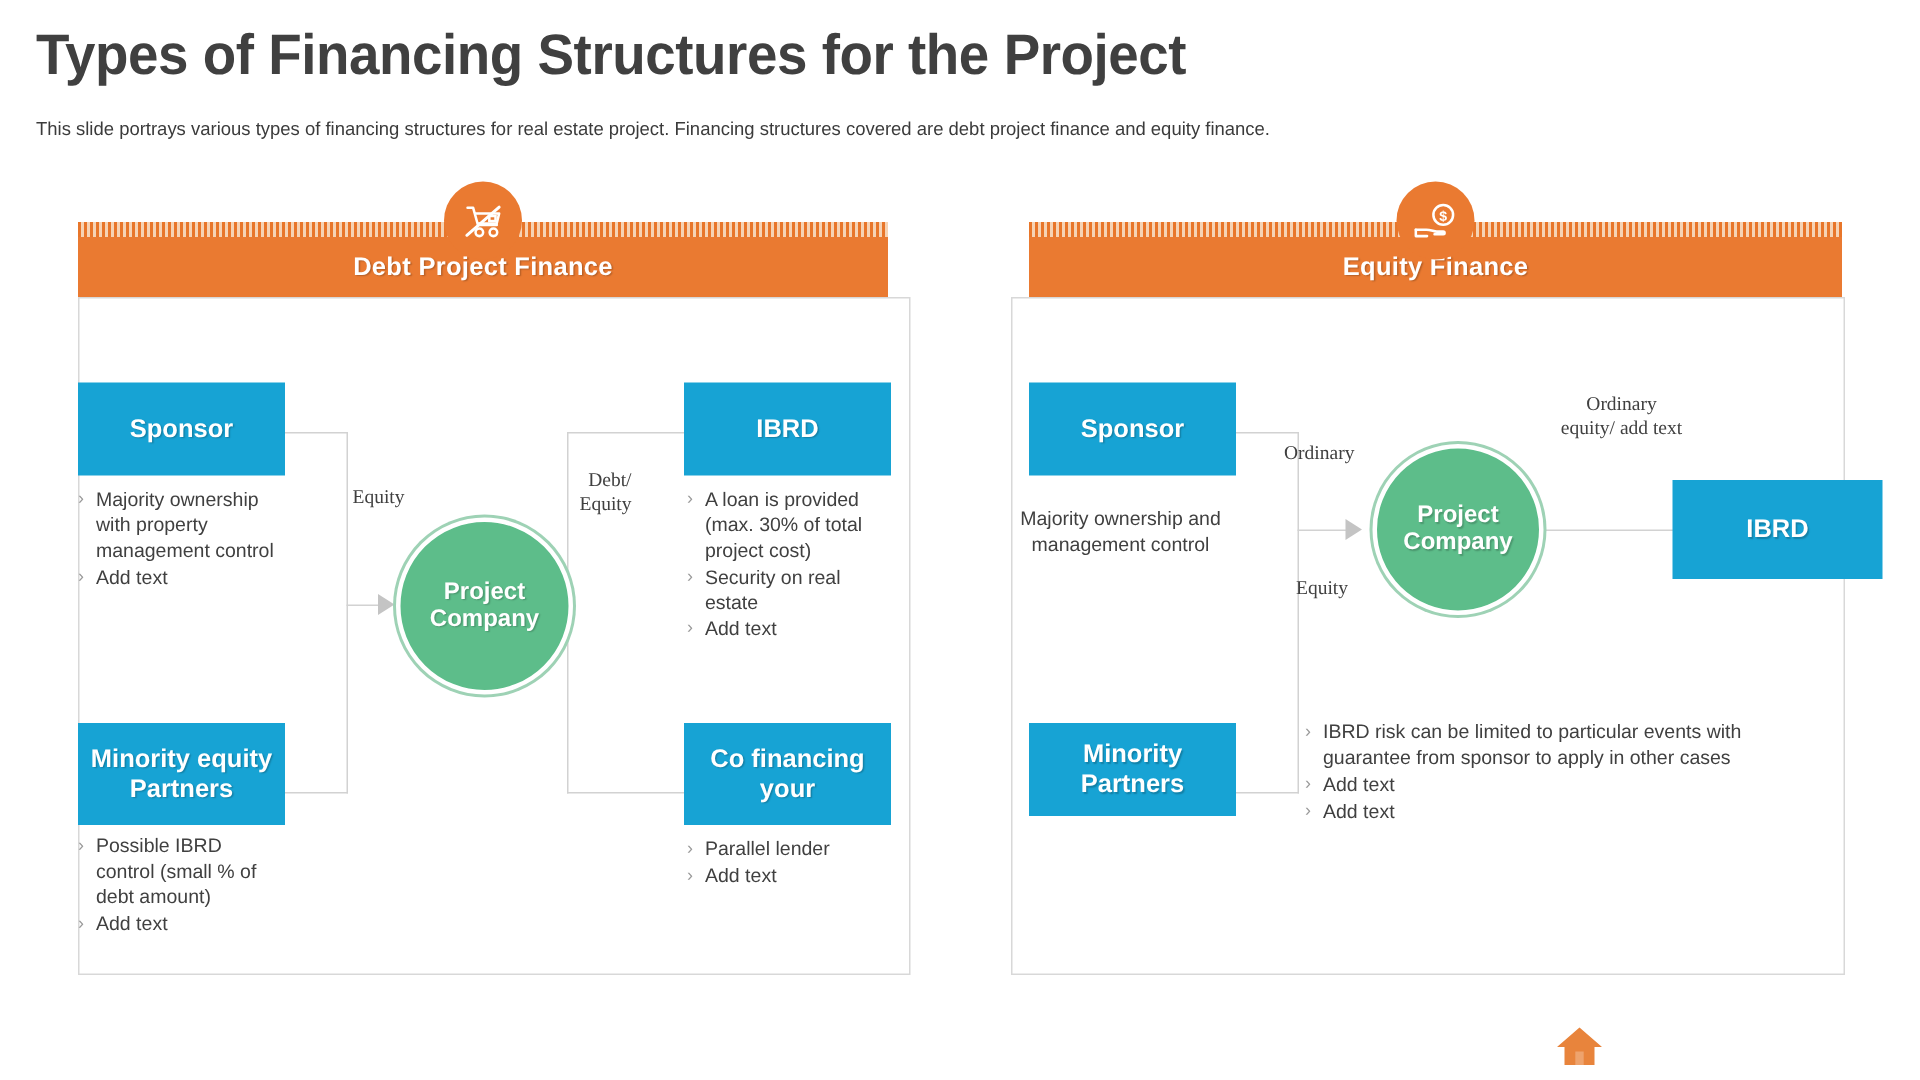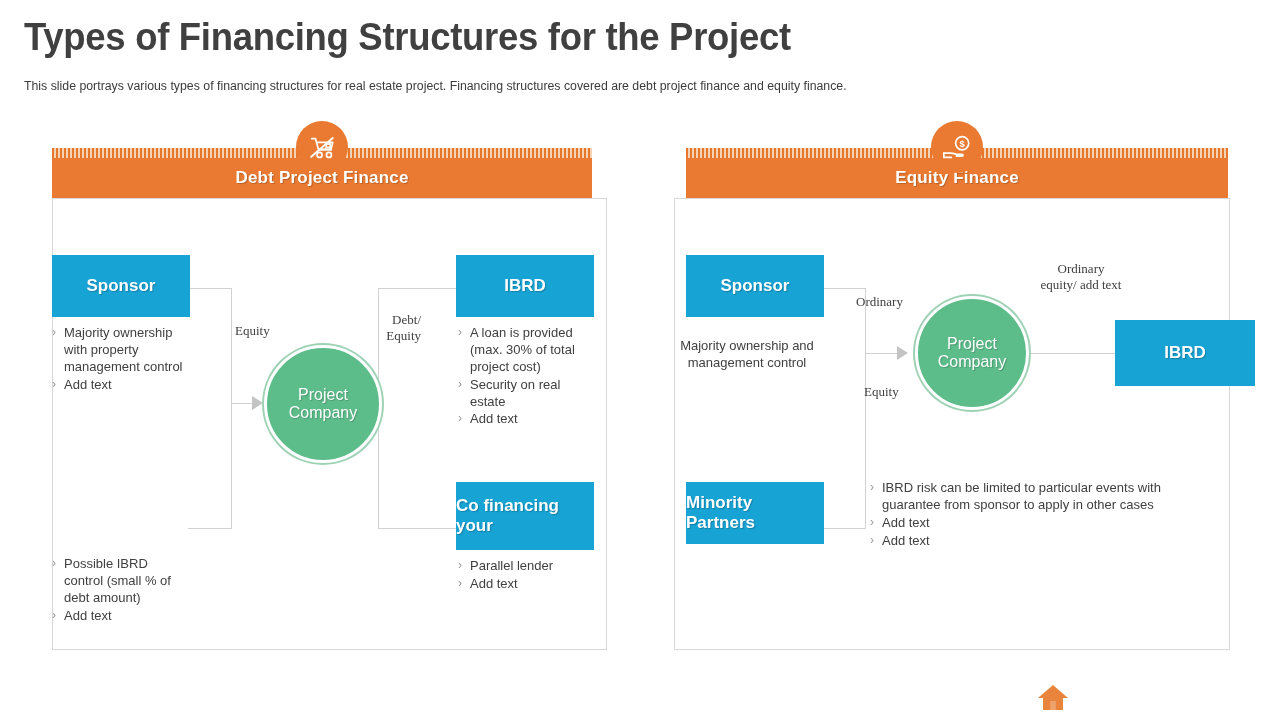--- a/index.html
+++ b/index.html
@@ -57,21 +57,21 @@
   }
   .panel-icon svg { width: 30px; height: 30px; }
 
   
   .bluebox {
     position: absolute;
     background: #17a3d4;
     color: #ffffff;
     font-size: 17px; font-weight: bold;
     display: flex; align-items: center; justify-content: center;
-    line-height: 1.18;
+    text-align: center; line-height: 1.18;
     text-shadow: 1px 1px 1px rgba(0,0,0,0.22);
     z-index: 4;
   }
 
   
   .bullets { position: absolute; z-index: 4; }
   .bullet {
     display: flex; font-size: 13px; color: #404040;
     line-height: 1.30; margin-bottom: 1px;
   }
@@ -86,21 +86,21 @@
     position: absolute; font-size: 13px; color: #404040;
     line-height: 1.33; text-align: center; z-index: 4;
   }
 
   
   .circle {
     position: absolute; border-radius: 50%;
     background: #5dbd8a;
     border: 3px solid #ffffff;
     box-shadow: 0 0 0 2px #9ed2b5;
-    color: #fff; font-weight: normal;
+    color: #fff; font-weight: bold;
     display: flex; align-items: center; justify-content: center;
     text-align: center; line-height: 1.14;
     text-shadow: 1px 1px 1px rgba(0,0,0,0.20);
     z-index: 4;
   }
 
   
   .conn { position: absolute; z-index: 1; }
   .conn-line { position: absolute; background: #d2d2d2; }
   .vline { width: 1px; }
@@ -182,20 +182,21 @@
       <div class="bullet">
         <span class="chev">›</span>
         <span class="txt">Majority ownership with property management control</span>
       </div>
       <div class="bullet">
         <span class="chev">›</span>
         <span class="txt">Add text</span>
       </div>
     </div>
 
+    <div class="bluebox" style="left:12px; top:334px; width:138px; height:68px;">Minority equity Partners</div>
     <div class="bullets" style="left:12px; top:408px; width:136px;">
       <div class="bullet">
         <span class="chev">›</span>
         <span class="txt">Possible IBRD control (small % of debt amount)</span>
       </div>
       <div class="bullet">
         <span class="chev">›</span>
         <span class="txt">Add text</span>
       </div>
     </div>

